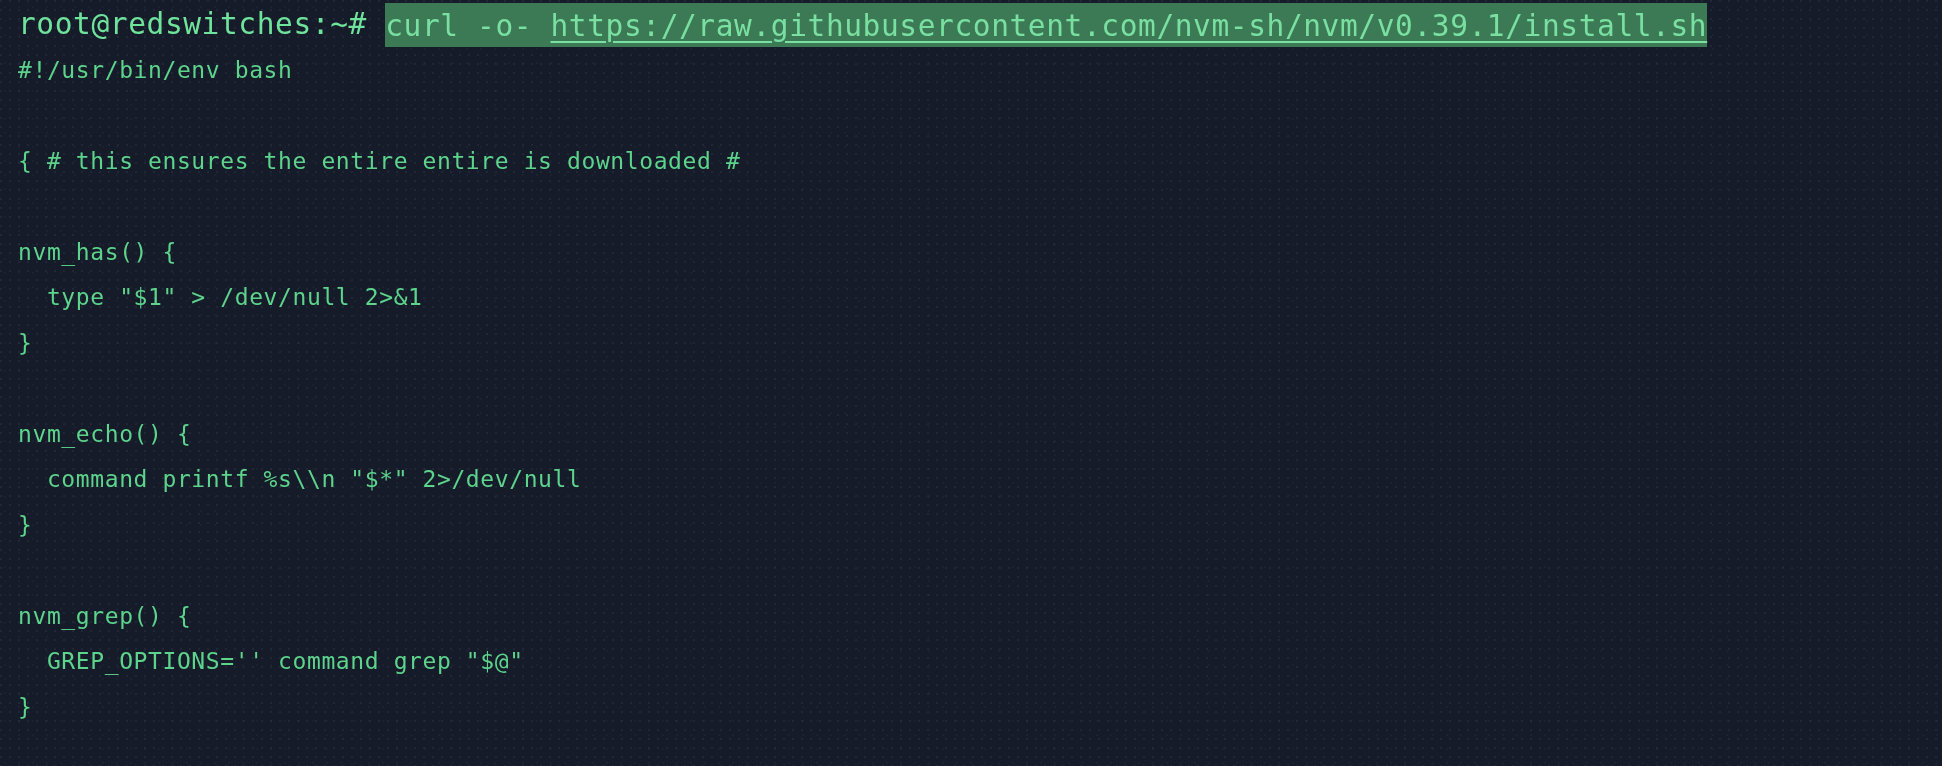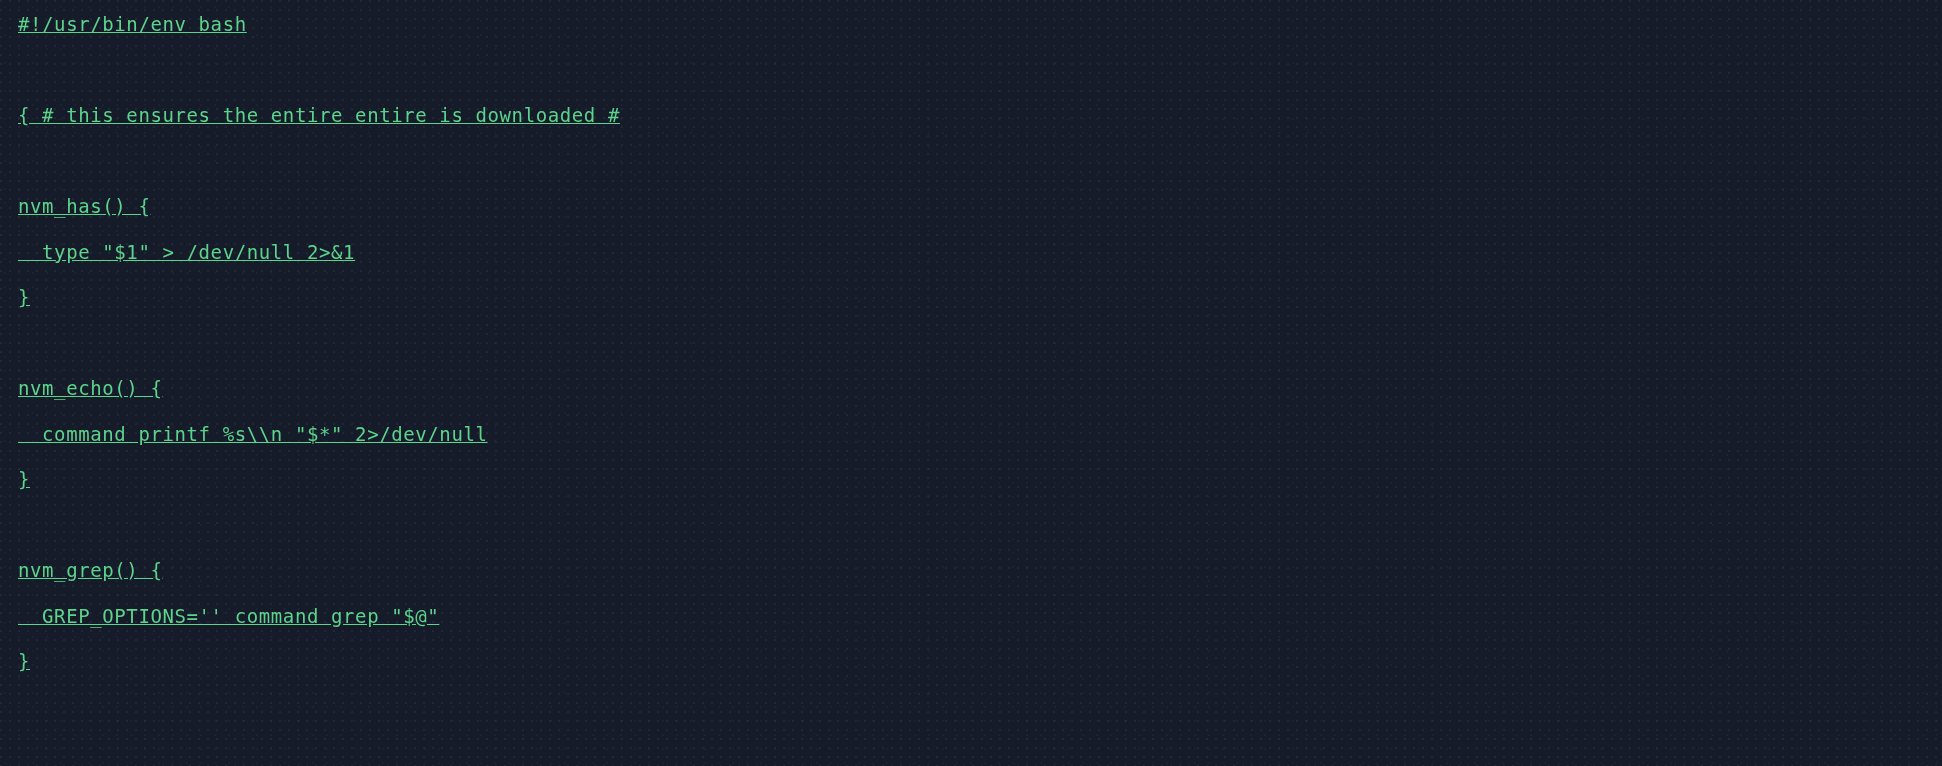--- a/index.html
+++ b/index.html
@@ -34,26 +34,25 @@
   #screen {
     position: relative;
     padding: 2px 0 0 18px;
     box-sizing: border-box;
   }
 
   
   .line {
     height: 45.5px;
     line-height: 45.5px;
-    font-size: 19px;
+    font-size: 23px;
     letter-spacing: 0.6px;
     white-space: pre;
     color: #5cd48b;
     font-family: "DejaVu Sans Mono", "Liberation Mono", monospace;
-    text-decoration: underline;
   }
   .line.blank { color: transparent; }
 
   .prompt-line {
     display: flex;
     align-items: center;
     height: 45.5px;
   }
 
   .prompt {
@@ -82,20 +81,25 @@
     text-decoration-thickness: 2px;
     color: #7ae0a2;
   }
 </style>
 </head>
 <body>
 
 <div id="terminal">
   <div id="screen">
 
+    <div class="prompt-line">
+      <span class="prompt">root@redswitches:~#</span>
+        <span class="prompt"> </span>
+        <span class="cmd-selected"><span>curl -o- </span><span class="url">https://raw.githubusercontent.com/nvm-sh/nvm/v0.39.1/install.sh</span></span>
+    </div>
 
     <div class="line">#!/usr/bin/env bash</div>
     <div class="line blank"></div>
     <div class="line">{ # this ensures the entire entire is downloaded #</div>
     <div class="line blank"></div>
     <div class="line">nvm_has() {</div>
     <div class="line">  type "$1" &gt; /dev/null 2&gt;&amp;1</div>
     <div class="line">}</div>
     <div class="line blank"></div>
     <div class="line">nvm_echo() {</div>

